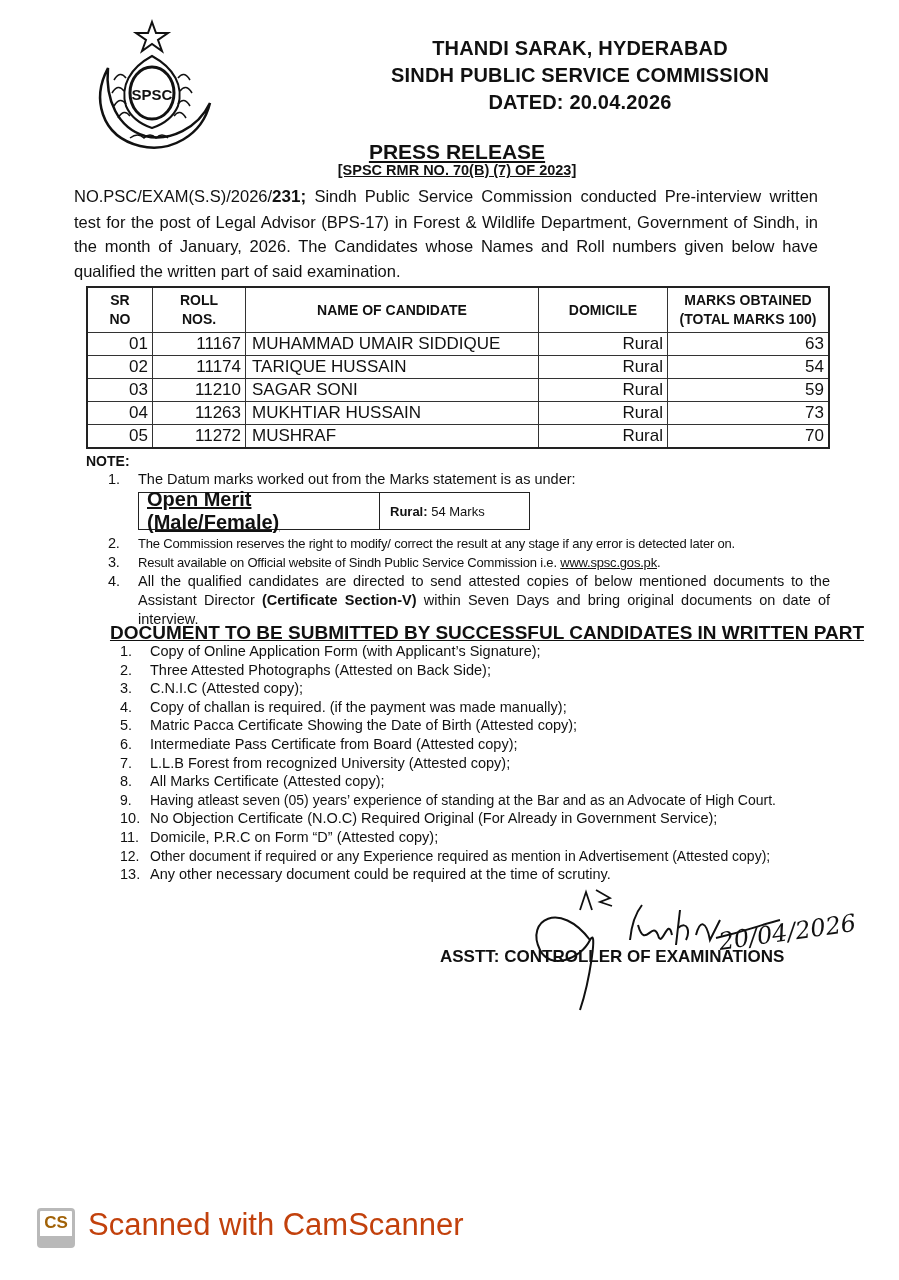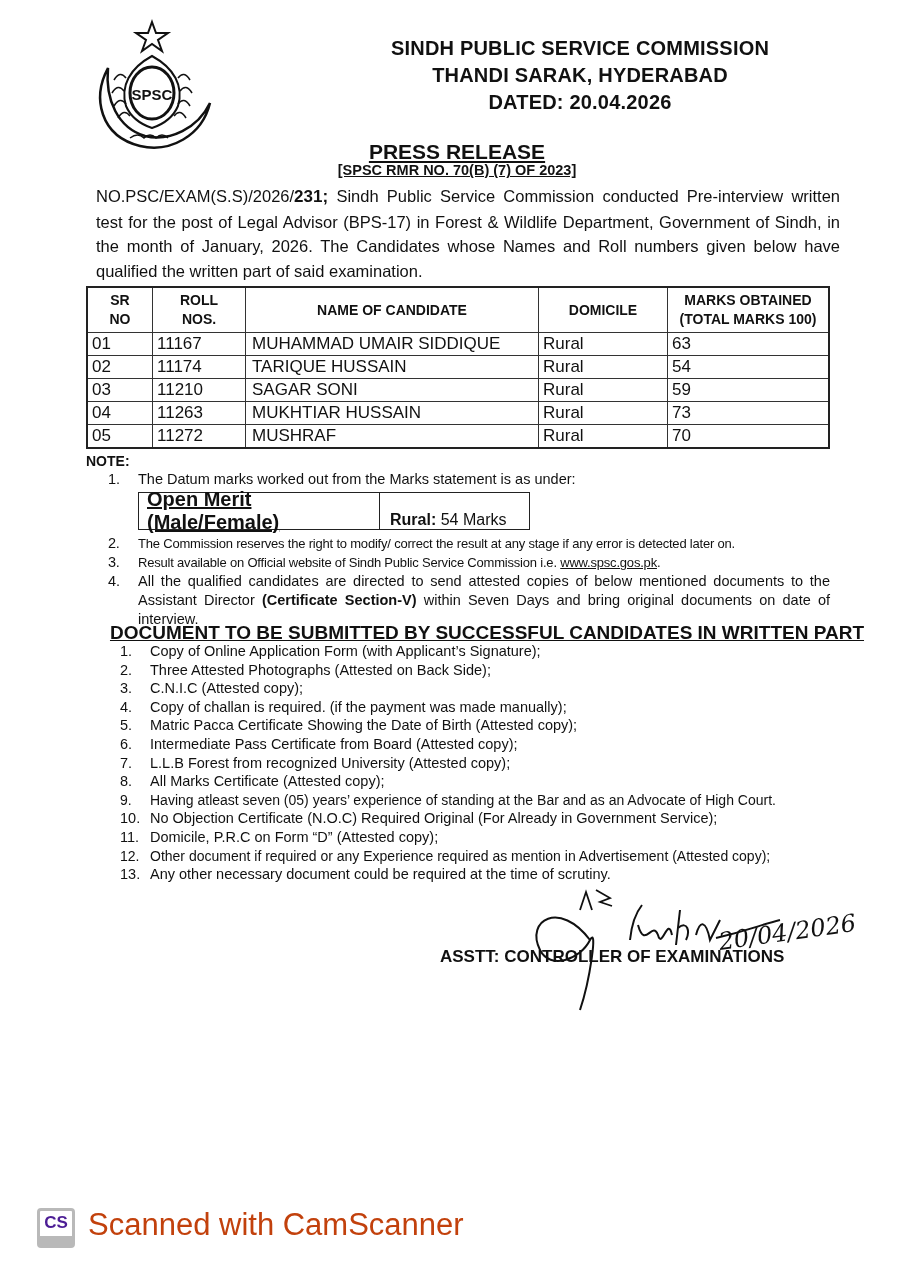--- a/index.html
+++ b/index.html
@@ -8,51 +8,51 @@
     font-family: "Liberation Sans", "DejaVu Sans", sans-serif; color: #111;
   }
   .page { position: absolute; inset: 0; }
   .logo { position: absolute; left: 90px; top: 18px; width: 125px; height: 135px; }
   .hdr { position: absolute; left: 330px; top: 35px; width: 500px; text-align: center;
          font-weight: bold; font-size: 20px; line-height: 27px; letter-spacing: 0.2px; }
   .pr-title { position: absolute; left: 0; right: 0; top: 140px; text-align: center;
               font-weight: bold; font-size: 21px; text-decoration: underline; margin-left: 15px; }
   .pr-ref { position: absolute; left: 0; right: 0; top: 162px; text-align: center;
             font-weight: bold; font-size: 14.5px; text-decoration: underline; margin-left: 15px; }
-  .intro { position: absolute; left: 96px; top: 184px; width: 744px;
+  .intro { position: absolute; left: 74px; top: 184px; width: 744px;
            font-size: 16.5px; line-height: 24.5px; text-align: justify; }
   .intro b { font-size: 17px; }
   table.results { position: absolute; left: 86px; top: 286px; width: 744px;
                   border-collapse: collapse; border: 2px solid #222; }
   table.results th, table.results td { border: 1.5px solid #333; padding: 0 4px; }
   table.results th { font-size: 14px; font-weight: bold; height: 44px; line-height: 19px; text-align: center; }
-  table.results td { font-size: 17px; height: 22px; line-height: 22px; text-align: left; }
+  table.results td { font-size: 17px; height: 22px; line-height: 22px; text-align: right; }
   table.results td.name { text-align: left; padding-left: 6px; }
   .note-label { position: absolute; left: 86px; top: 453px; font-weight: bold; font-size: 14px; }
   .notes { position: absolute; left: 108px; top: 470px; width: 722px; font-size: 14.5px; }
   .nrow { display: flex; line-height: 19px; }
   .nnum { width: 30px; flex: none; }
   .ntext { flex: 1; }
   .datum { display: flex; border: 1.5px solid #222; width: 390px; margin: 3px 0 4px 30px; height: 36px; }
   .datum .c1 { width: 232px; border-right: 1.5px solid #222; display: flex; align-items: center;
                padding-left: 8px; font-weight: bold; text-decoration: underline; font-size: 20px; }
-  .datum .c2 { flex: 1; display: flex; align-items: flex-end; padding-left: 10px; font-size: 16px; }
+  .datum .c2 { flex: 1; display: flex; align-items: center; padding-left: 10px; font-size: 13px; }
   .small { font-size: 13px; letter-spacing: -0.2px; }
   .justify { text-align: justify; line-height: 19px; }
   .doc-title { position: absolute; left: 0; right: 0; top: 622px; text-align: center; margin-left: 75px;
                font-weight: bold; font-size: 19px; text-decoration: underline; }
   .docs { position: absolute; left: 120px; top: 642px; width: 720px; font-size: 14.5px; }
   .drow { display: flex; line-height: 18.6px; }
   .dnum { width: 30px; flex: none; }
   .signature { position: absolute; left: 520px; top: 880px; width: 360px; height: 140px; }
   .sig-title { position: absolute; left: 440px; top: 947px; font-weight: bold; font-size: 17px; }
   .cs-badge { position: absolute; left: 37px; top: 1208px; width: 38px; height: 40px;
               border: 3px solid #b9b9b9; border-radius: 4px; box-sizing: border-box;
               display: flex; flex-direction: column; }
-  .cs-badge .cs-top { flex: 1; color: #4c1d95; font-weight: bold; font-size: 17px; text-align: center; line-height: 24px; }
+  .cs-badge .cs-top { flex: 1; color: #a16207; font-weight: bold; font-size: 17px; text-align: center; line-height: 24px; }
   .cs-badge .cs-bot { height: 9px; background: #b9b9b9; }
   .cs-text { position: absolute; left: 88px; top: 1207px; font-size: 31px; color: #c2410c; }
   u.link { text-decoration: underline; }
 </style>
 </head>
 <body>
 
 <div class="page">
 
   <svg class="logo" viewBox="0 0 125 135">
@@ -60,22 +60,22 @@
     <path d="M18,50 C2,80 10,118 50,128 C80,135 112,118 120,85 C108,110 80,124 55,118 C28,110 15,82 18,50 Z" fill="none" stroke="#111" stroke-width="2.5"></path>
     <path d="M62,38 C40,50 30,68 36,88 C42,102 56,108 62,110 C68,108 82,102 88,88 C94,68 84,50 62,38 Z" fill="none" stroke="#111" stroke-width="2"></path>
     <ellipse cx="62" cy="75" rx="22" ry="26" fill="none" stroke="#111" stroke-width="3"></ellipse>
     <text x="62" y="82" text-anchor="middle" font-family="Liberation Sans, sans-serif" font-weight="bold" font-size="15" fill="#111">SPSC</text>
     <path d="M24,62 q6,-10 12,-2 M22,75 q6,-10 12,-2 M24,88 q6,-10 12,-2 M28,100 q6,-10 12,-2" fill="none" stroke="#111" stroke-width="1.6"></path>
     <path d="M100,62 q-6,-10 -12,-2 M102,75 q-6,-10 -12,-2 M100,88 q-6,-10 -12,-2 M96,100 q-6,-10 -12,-2" fill="none" stroke="#111" stroke-width="1.6"></path>
     <path d="M40,120 q8,-6 14,0 q6,-6 12,0 q6,-6 12,0" fill="none" stroke="#111" stroke-width="1.5"></path>
   </svg>
 
   <div class="hdr">
+    <div>THANDI SARAK, HYDERABAD</div>
     <div>SINDH PUBLIC SERVICE COMMISSION</div>
-    <div>THANDI SARAK, HYDERABAD</div>
     <div>DATED: 20.04.2026</div>
   </div>
 
   <div class="pr-title">PRESS RELEASE</div>
   <div class="pr-ref">[SPSC RMR NO. 70(B) (7) OF 2023]</div>
 
   <div class="intro"><span>NO.PSC/EXAM(S.S)/2026/</span><b>231;</b><span> Sindh Public Service Commission conducted Pre-interview written test for the post of Legal Advisor (BPS-17) in Forest &amp; Wildlife Department, Government of Sindh, in the month of January, 2026. The Candidates whose Names and Roll numbers given below have qualified the written part of said examination.</span></div>
 
   <table class="results">
     <thead>

